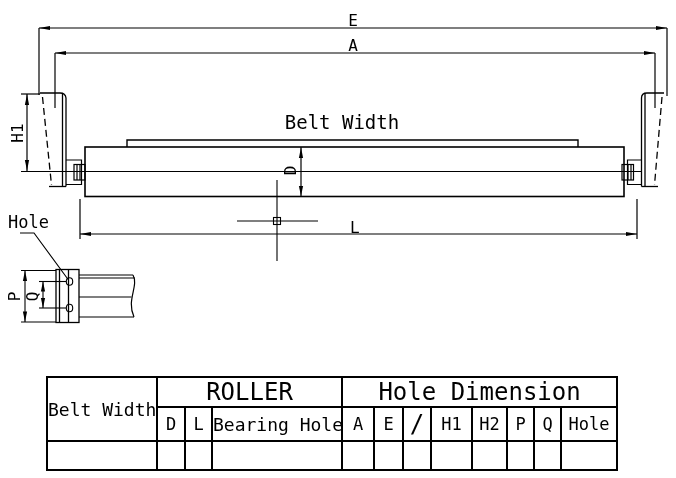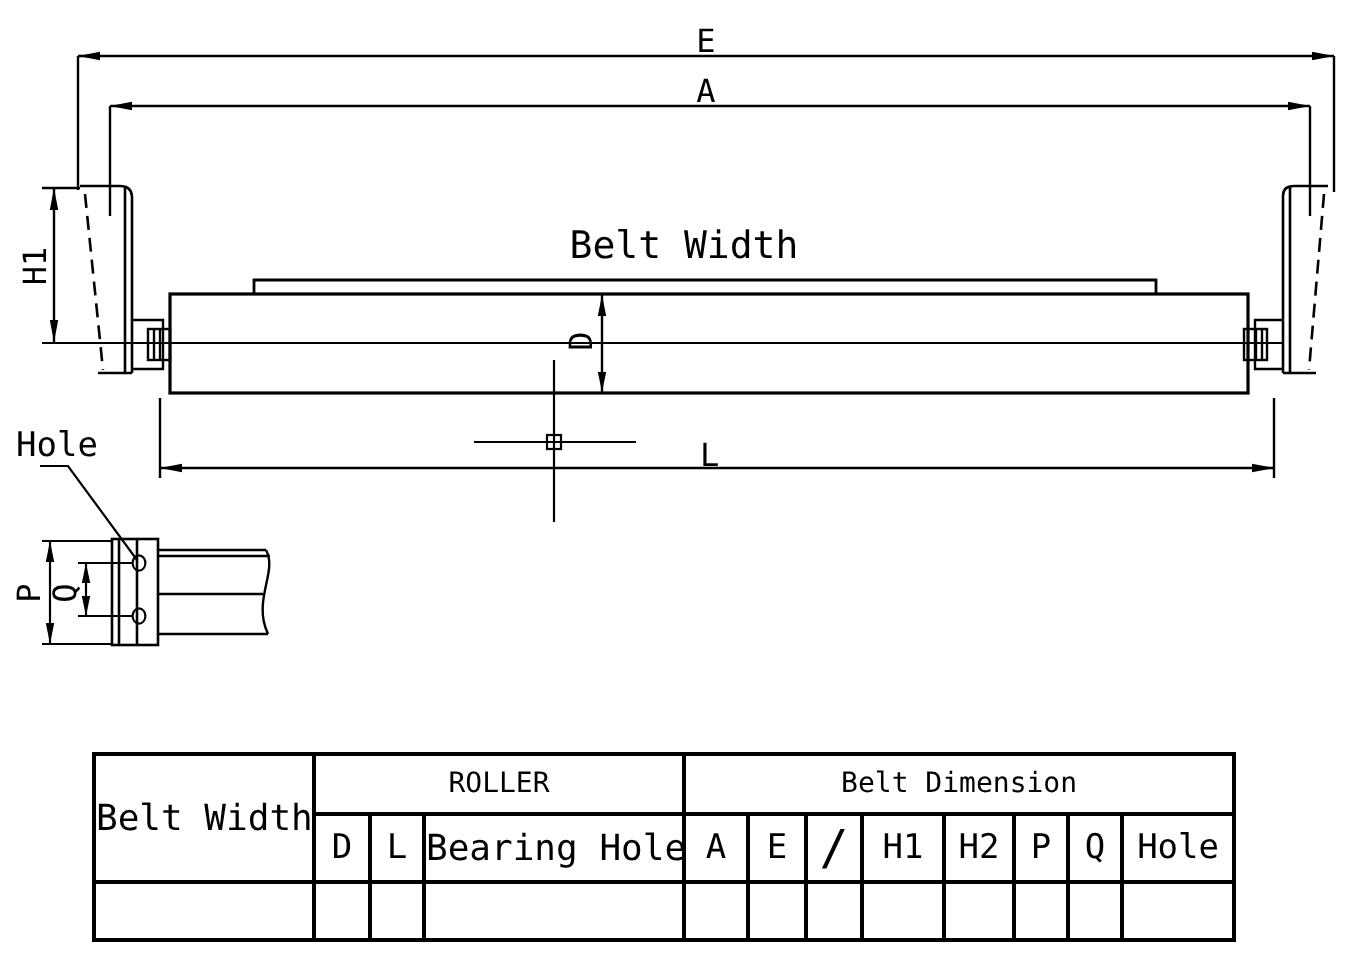--- a/index.html
+++ b/index.html
@@ -44,21 +44,21 @@
     border: 2px solid #000000;
     text-align: center;
     vertical-align: middle;
     padding: 0;
     color: #000000;
     font-family: "DejaVu Sans Mono", monospace;
     font-size: 17px;
     overflow: hidden;
     white-space: nowrap;
   }
-  table.spec .grp { font-size: 14px; }
+  table.spec .grp { font-size: 24px; }
   table.spec .lbl { font-size: 18px; }
   table.spec .slash-cell { font-size: 24px; }
   tr.hdr1 td { height: 28px; }
   tr.hdr2 td { height: 32px; }
   tr.data td { height: 27px; }
 </style>
 </head>
 <body>
 
 <div id="stage">
@@ -195,21 +195,21 @@
         <col style="width:41px">
         <col style="width:35px">
       <col style="width:27px">
         <col style="width:27px">
         <col style="width:56px">
     </colgroup>
     <tbody>
       <tr class="hdr1">
         <td rowspan="2" class="lbl">Belt Width</td>
         <td colspan="3" class="grp">ROLLER</td>
-        <td colspan="8" class="grp">Belt Dimension</td>
+        <td colspan="8" class="grp">Hole Dimension</td>
       </tr>
       <tr class="hdr2">
         <td>D</td>
         <td>L</td>
         <td class="lbl">Bearing Hole</td>
         <td>A</td>
         <td>E</td>
         <td class="slash-cell">/</td>
         <td>H1</td>
         <td>H2</td>

